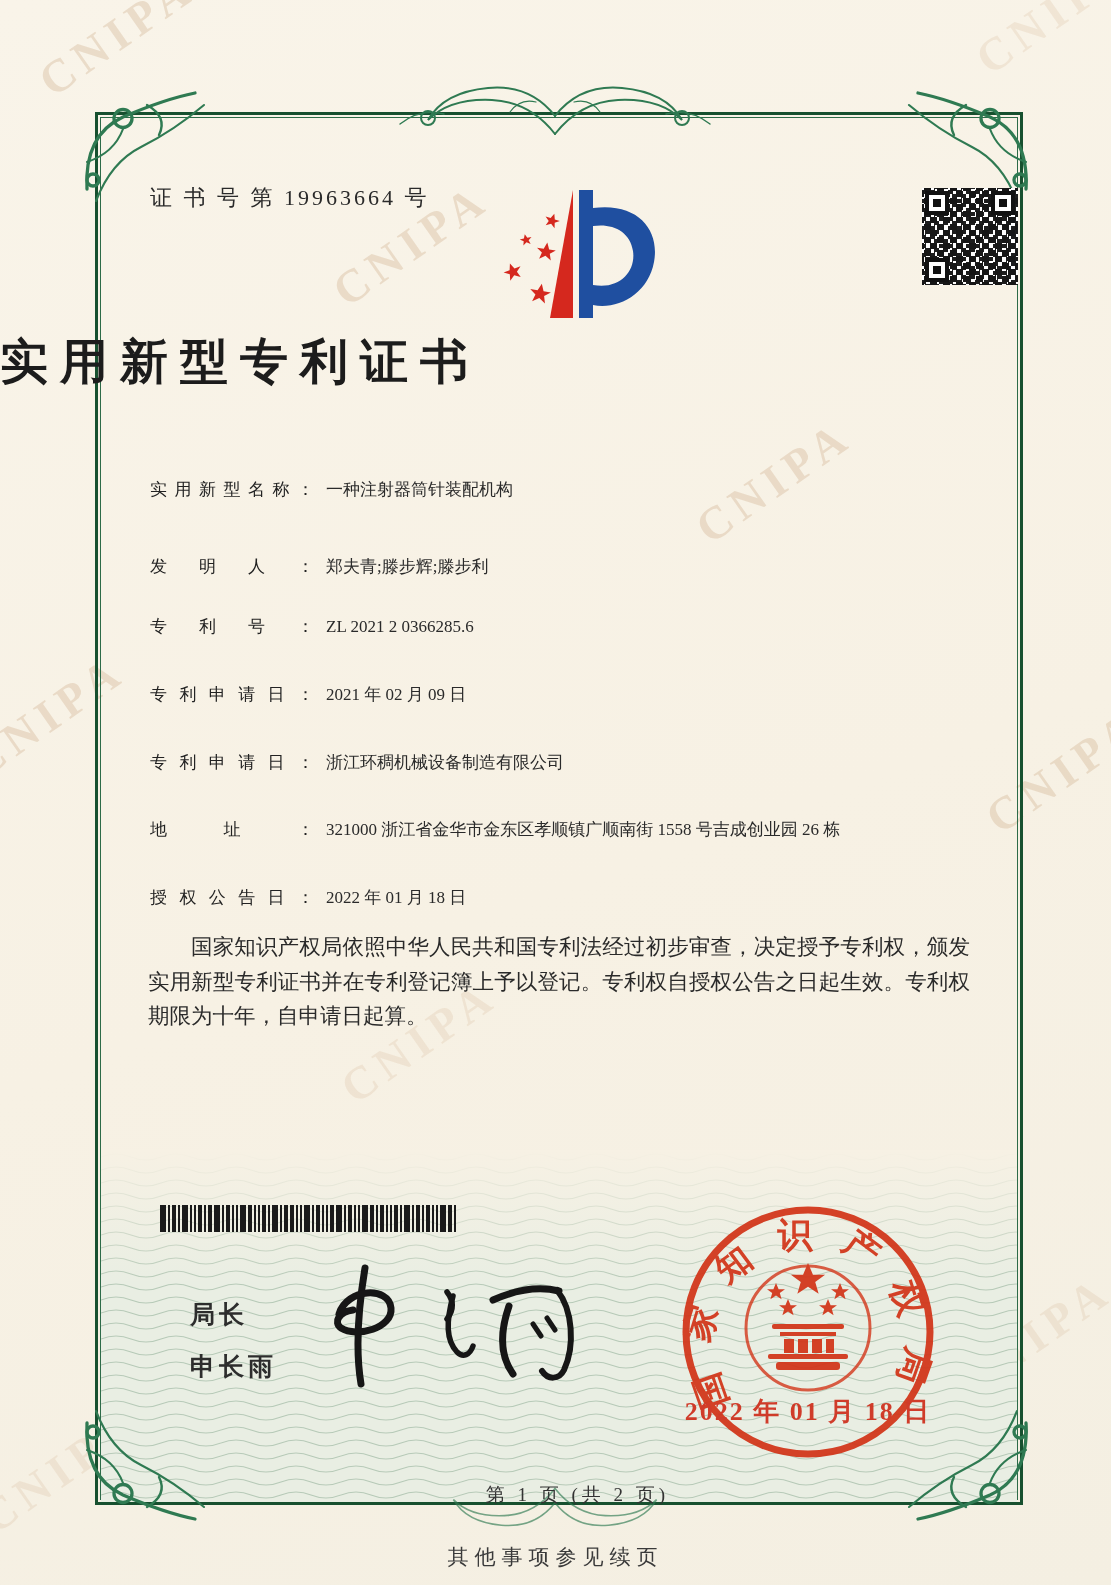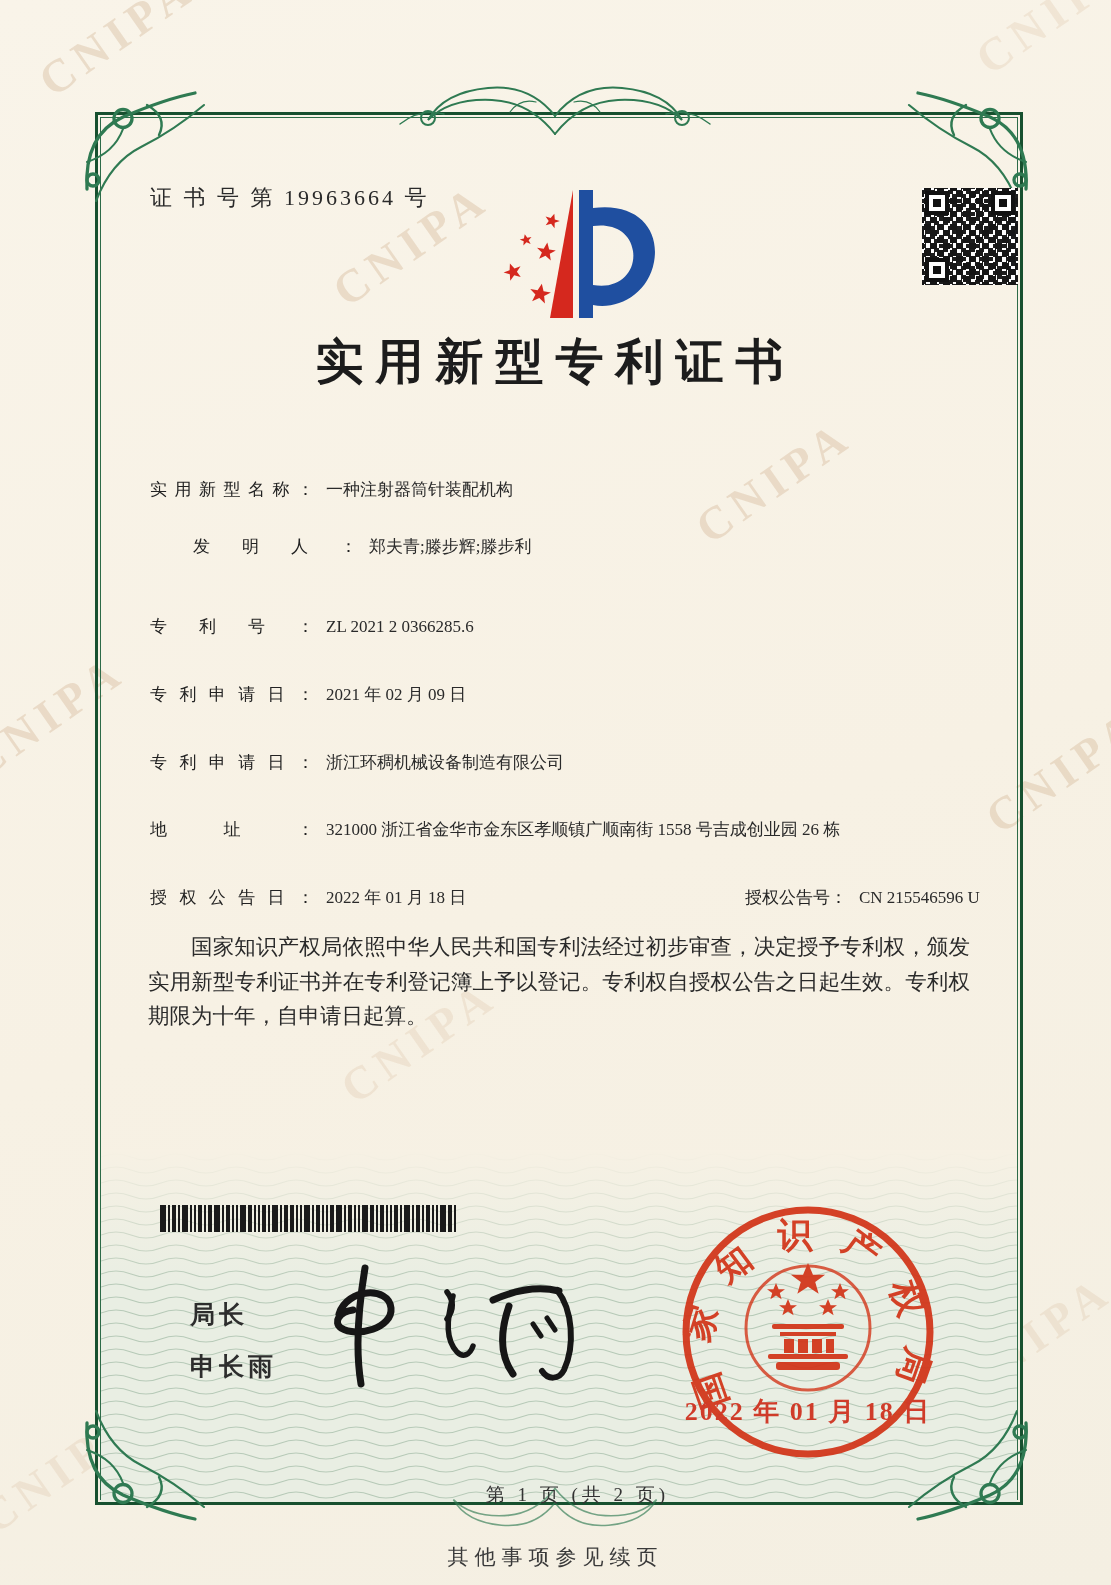--- a/index.html
+++ b/index.html
@@ -47,21 +47,21 @@
     background:
       repeating-conic-gradient(#161616 0% 25%, rgba(255,255,255,0) 0% 50%) 2px 3px / 13px 13px,
       repeating-conic-gradient(#1d1d1d 0% 25%, rgba(255,255,255,0) 0% 50%) 8px 6px / 9px 9px,
       #fdfdfd;
   }
   .finder { position:absolute; width:24px; height:24px; border:4px solid #111; background:#fff; }
   .finder::after { content:""; position:absolute; left:4px; top:4px; width:8px; height:8px; background:#111; }
   .finder.tl { left:3px; top:3px; } .finder.tr { right:3px; top:3px; } .finder.bl { left:3px; bottom:3px; }
 
   .title {
-    position:absolute; left:0; top:330px; width:100%; text-align:center;
+    position:absolute; left:0; top:330px; width:100%; text-align:left;
     font-size:48px; font-weight:bold; letter-spacing:12px; color:#1c1c1c;
   }
 
   .field-row { position:absolute; left:150px; font-size:17px; line-height:40px; }
   .field-label {
     display:inline-block; width:164px; text-align:justify; text-align-last:justify;
     vertical-align:top; color:#222;
   }
   .field-value { display:inline-block; vertical-align:top; margin-left:12px; max-width:640px; }
   .grant-right { position:absolute; left:595px; top:0; white-space:nowrap; }
@@ -197,38 +197,37 @@
   <div class="finder tl"></div>
   <div class="finder tr"></div>
   <div class="finder bl"></div>
 </div>
 
 <div class="title">实用新型专利证书</div>
 
 <div class="field-row" style="top:470px;">
   <span class="field-label">实用新型名称：</span><span class="field-value">一种注射器筒针装配机构</span>
 </div>
-<div class="field-row" style="top:527px;margin-left:43px;">
+<div class="field-row" style="top:547px;">
   <span class="field-label">发明人：</span><span class="field-value">郑夫青;滕步辉;滕步利</span>
 </div>
 <div class="field-row" style="top:607px;">
   <span class="field-label">专利号：</span><span class="field-value">ZL 2021 2 0366285.6</span>
 </div>
 <div class="field-row" style="top:675px;">
   <span class="field-label">专利申请日：</span><span class="field-value">2021 年 02 月 09 日</span>
 </div>
 <div class="field-row" style="top:743px;">
   <span class="field-label">专利申请日：</span><span class="field-value">浙江环稠机械设备制造有限公司</span>
 </div>
 <div class="field-row" style="top:810px;">
   <span class="field-label">地址：</span><span class="field-value" style="width:640px;">321000 浙江省金华市金东区孝顺镇广顺南街 1558 号吉成创业园 26 栋</span>
 </div>
 <div class="field-row" style="top:878px; width:822px;">
   <span class="field-label">授权公告日：</span><span class="field-value">2022 年 01 月 18 日</span>
-  <span class="grant-right"><span class="field-label">授权公告号：</span><span class="field-value">CN 215546596 U</span></span>
 </div>
 
 <div class="paras">
   <p>国家知识产权局依照中华人民共和国专利法经过初步审查，决定授予专利权，颁发实用新型专利证书并在专利登记簿上予以登记。专利权自授权公告之日起生效。专利权期限为十年，自申请日起算。</p>
 </div>
 
 <svg class="barcode" width="300" height="27" viewBox="0 0 150 27" preserveAspectRatio="none">
   <g fill="#1a1a1a">
     <rect x="0" width="3" height="27"></rect>
       <rect x="4" width="1" height="27"></rect>

